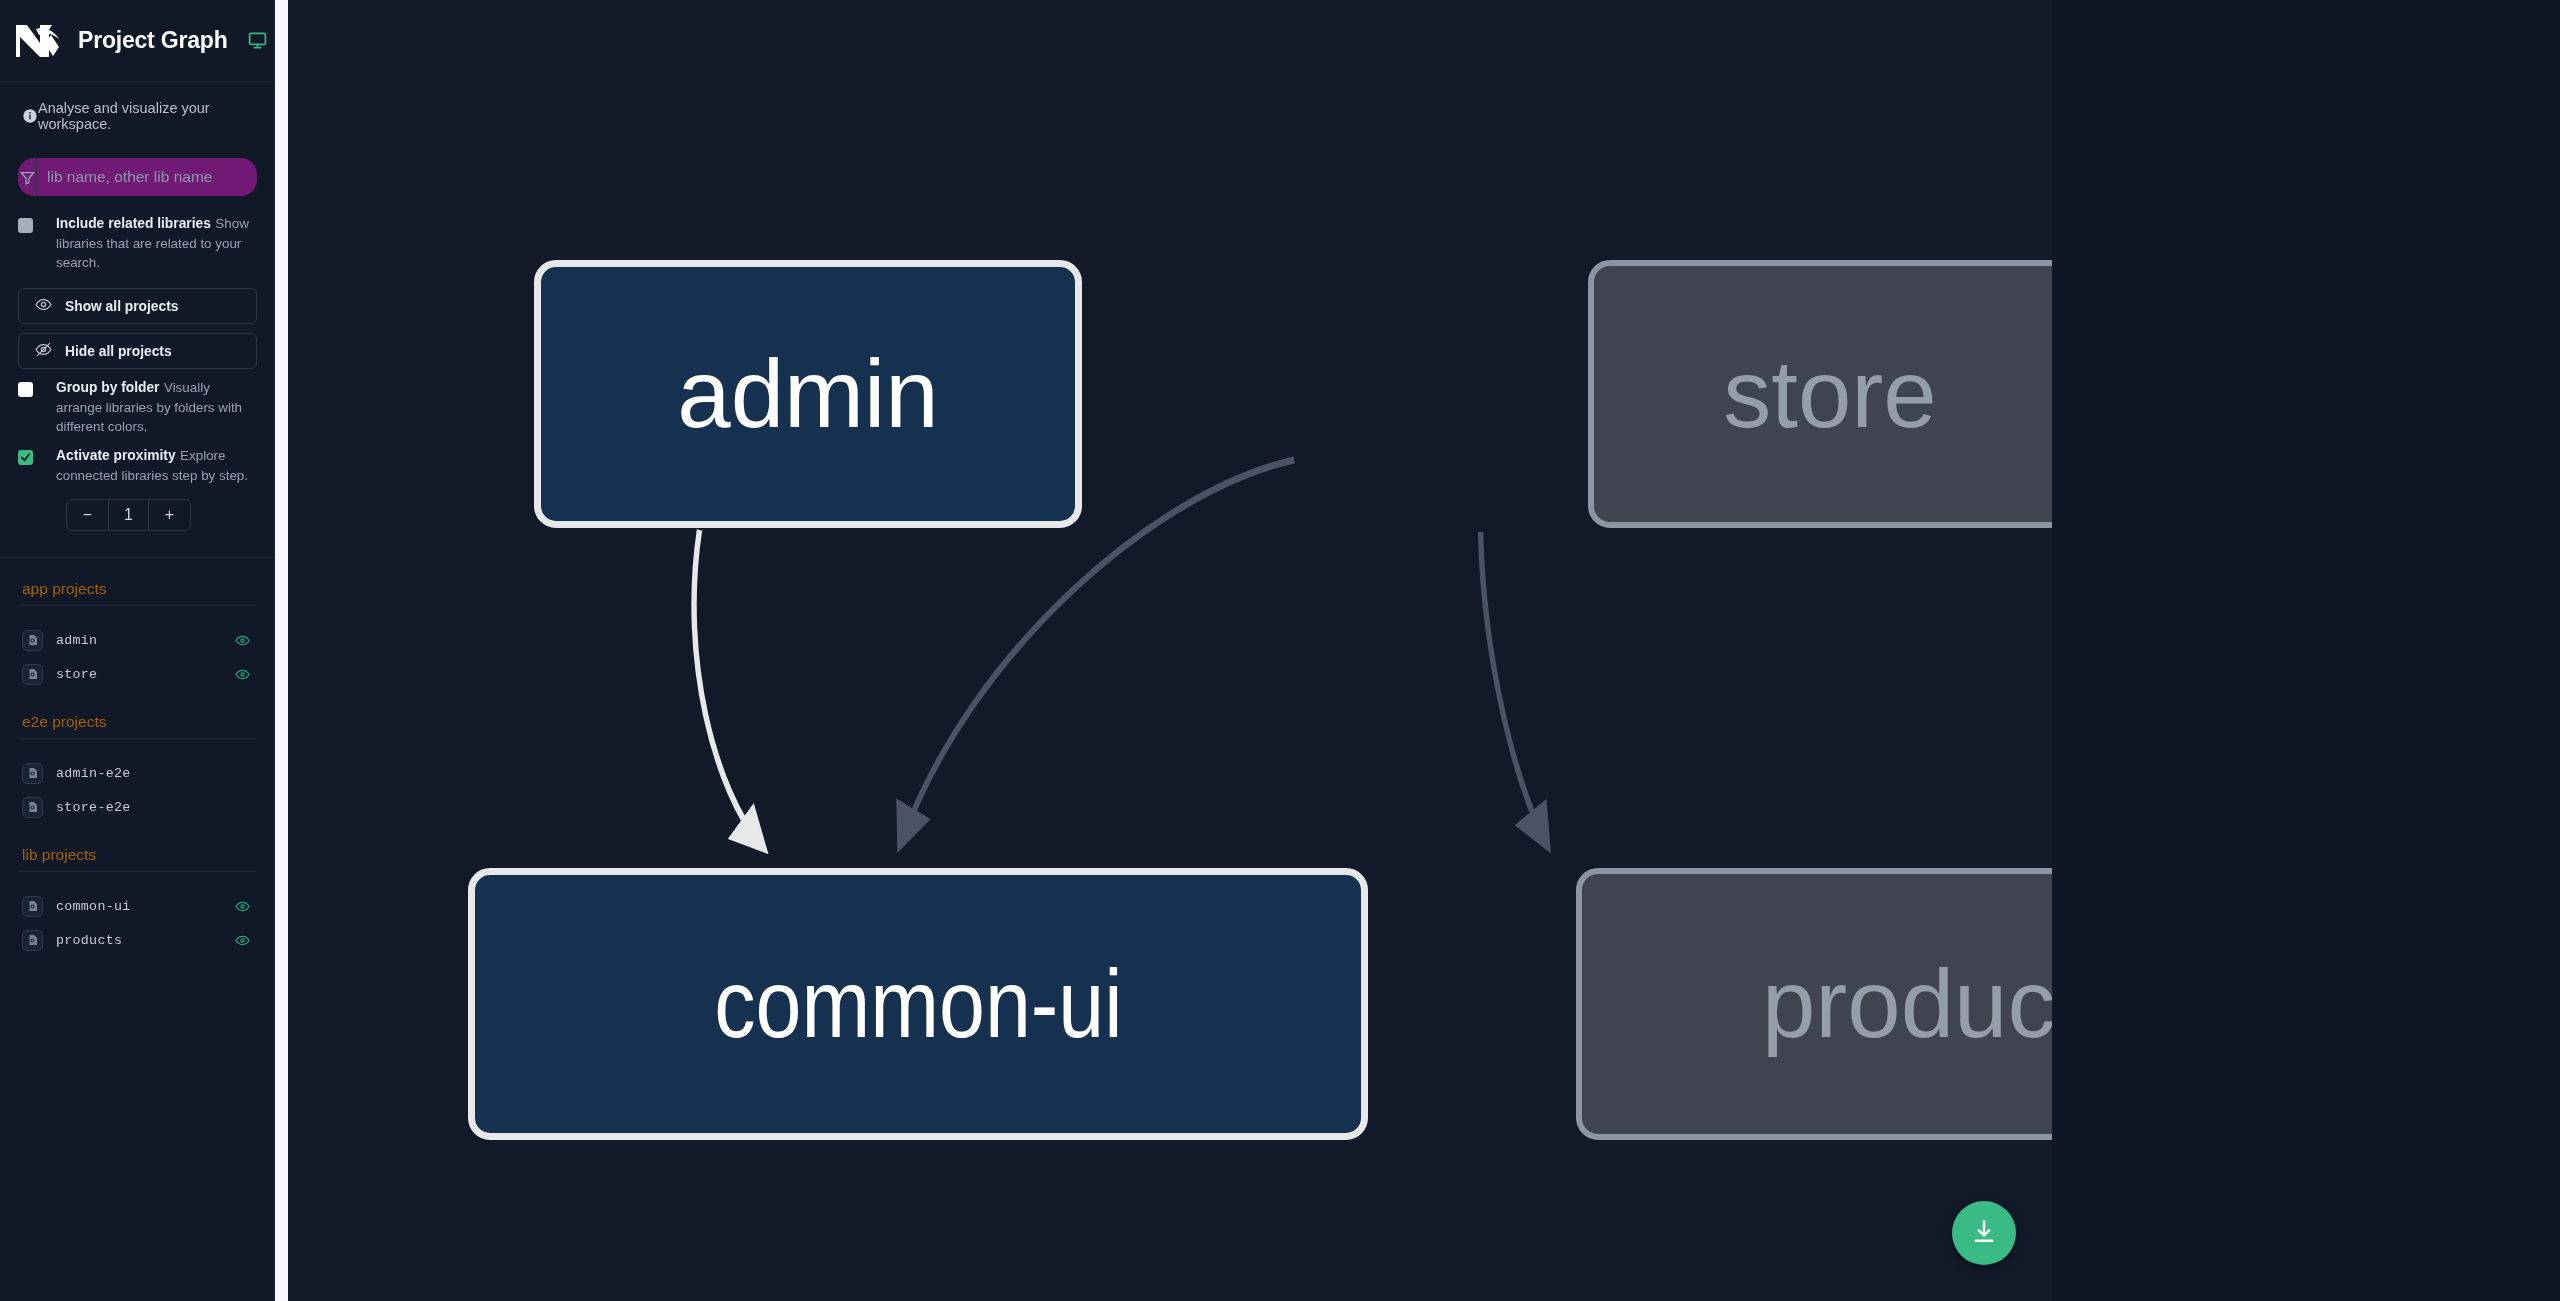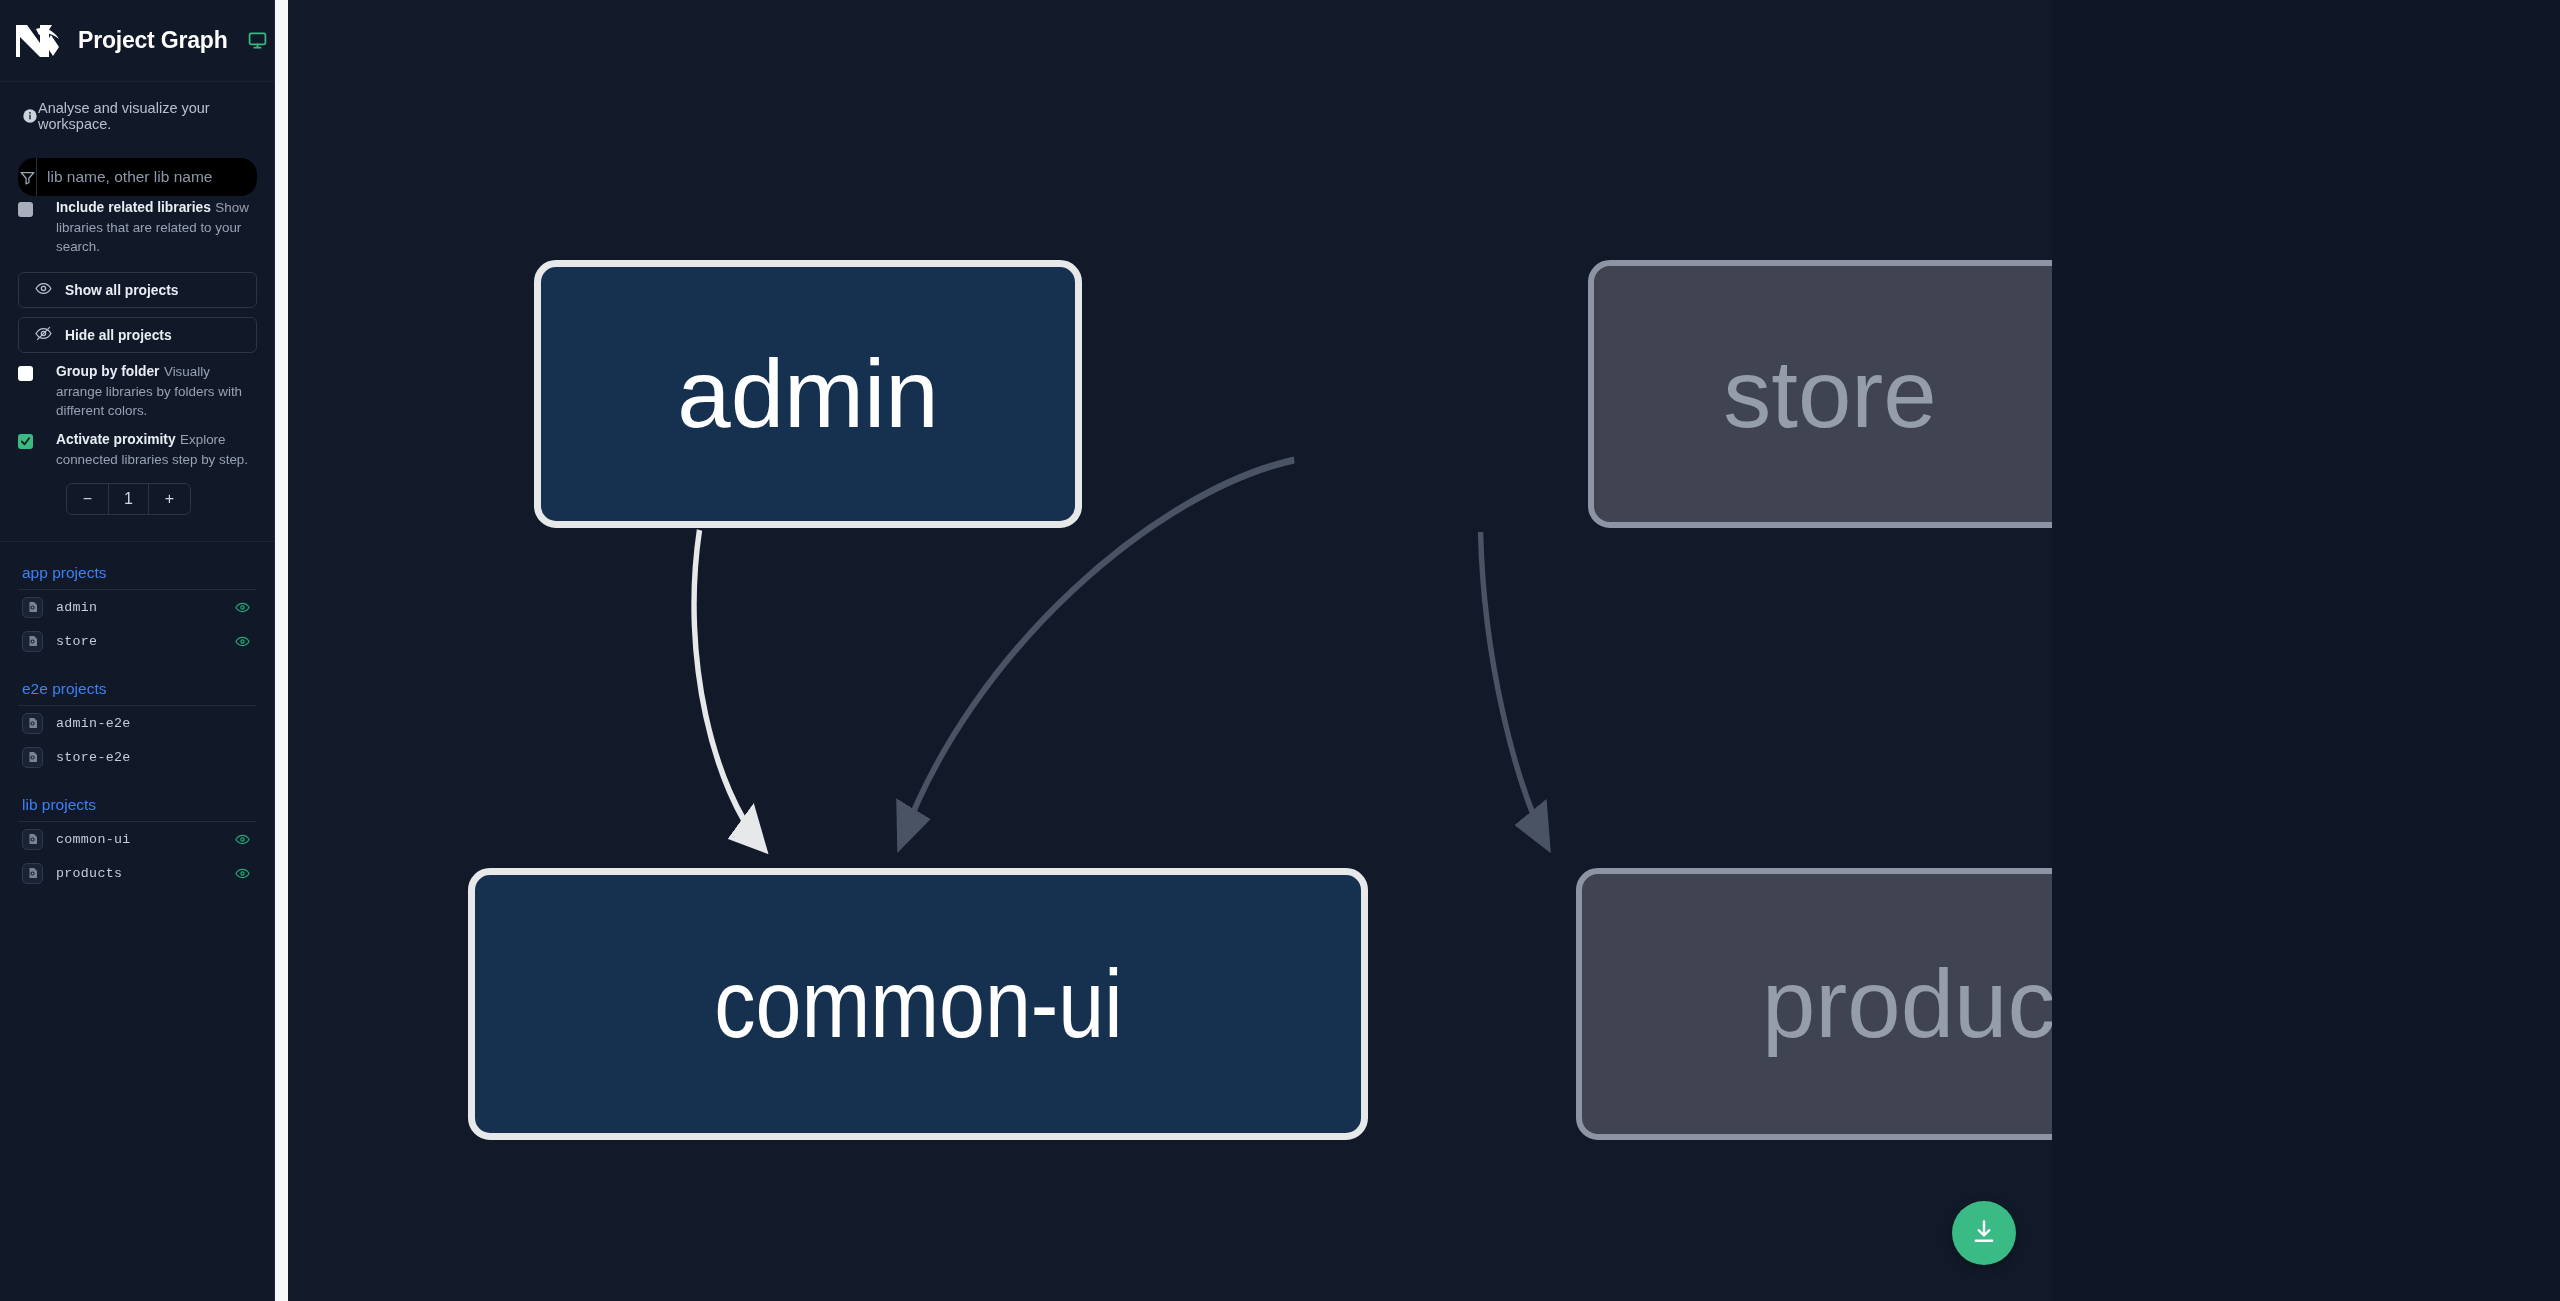--- a/index.html
+++ b/index.html
@@ -43,24 +43,24 @@
     padding: 18px 18px 10px 22px;
     color: #b6c0cf; font-size: 14.5px;
   }
   .info-icon { flex: 0 0 16px; display: flex; }
 
   .sb-body { padding: 16px 18px 0 18px; }
 
   .search-wrap {
     display: flex; align-items: stretch;
     height: 38px; width: 239px;
-    background: #000000;
+    background: #701a75;
     border-radius: 16px;
     overflow: hidden;
-    margin-bottom: 2px;
+    margin-bottom: 18px;
   }
   .search-icon-box {
     width: 38px; display: flex; align-items: center; justify-content: center;
     border-right: 1px solid #27303f;
   }
   .search-input {
     flex: 1; background: transparent; border: 0; outline: none;
     color: #e8edf4; font-size: 15.5px;
     font-family: "Liberation Sans", sans-serif;
     padding: 0 10px;
@@ -100,22 +100,22 @@
     display: flex; align-items: center; justify-content: center;
     color: #cdd5e0; font-size: 16px; cursor: pointer;
   }
   .step-btn { width: 41px; }
   .step-val { flex: 1; border-left: 1px solid #2b3546; border-right: 1px solid #2b3546; font-size: 15px; }
 
   .sb-sep { height: 1px; background: #1d2639; margin: 26px 0 0 0; }
 
   .group { padding: 0 18px; }
   .group-title {
-    color: #3b82f6; font-size: 15.5px; padding: 22px 4px 7px 4px;
-    border-bottom: 1px solid #222c3d; margin-bottom: 0;
+    color: #a16207; font-size: 15.5px; padding: 22px 4px 7px 4px;
+    border-bottom: 1px solid #222c3d; margin-bottom: 17px;
   }
   .proj-row {
     display: flex; align-items: center; height: 34px; gap: 13px;
     padding: 0 6px 0 4px; cursor: pointer;
   }
   .proj-icon {
     width: 21px; height: 21px; flex: 0 0 21px; border-radius: 5px;
     border: 1px solid #2e3a4d; background: #1a2333;
     display: flex; align-items: center; justify-content: center;
   }

